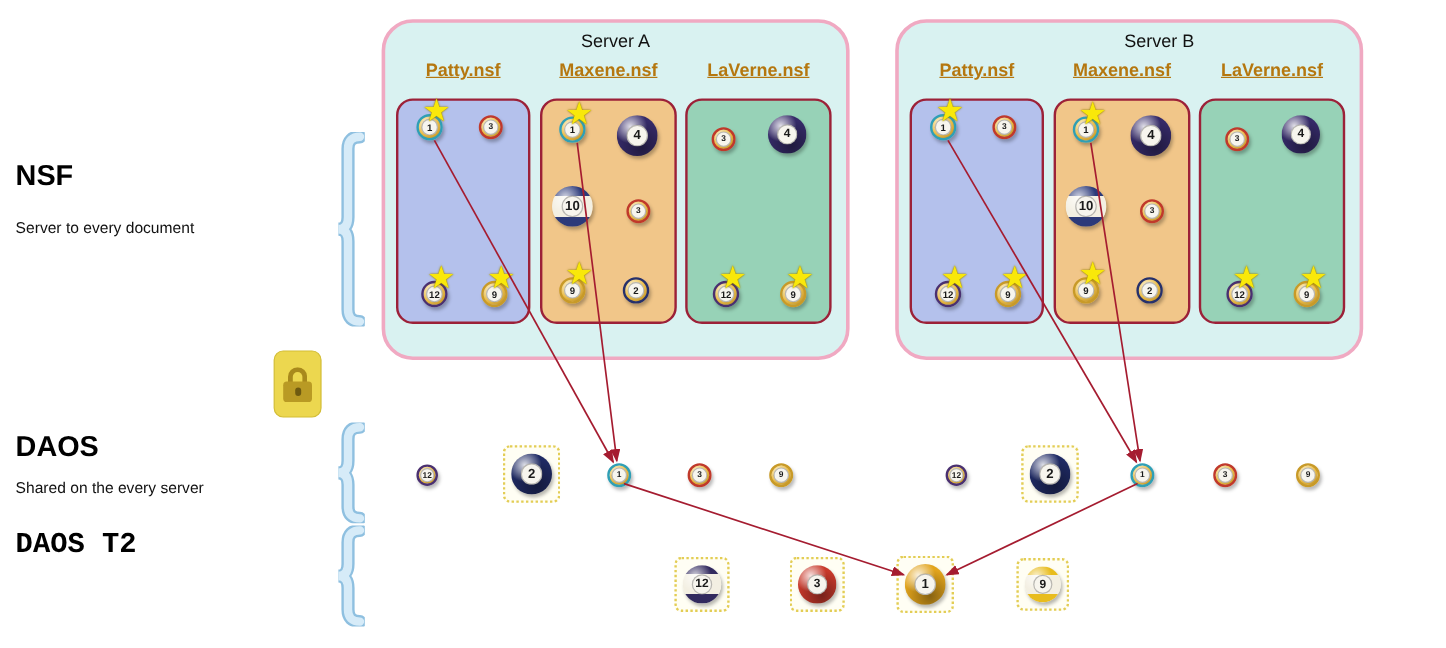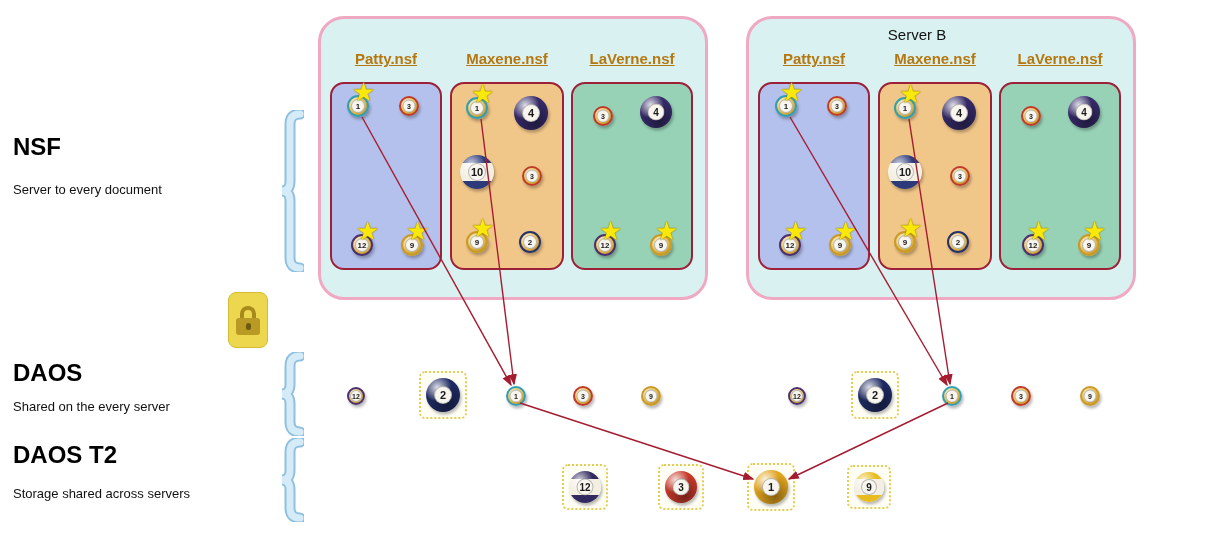--- a/index.html
+++ b/index.html
@@ -50,46 +50,46 @@
 </style>
 </head>
 <body>
 
 <div id="canvas">
 
   <div class="section-title" style="top:133px;">NSF</div>
   <div class="section-sub" style="top:182px;">Server to every document</div>
   <div class="section-title" style="top:359px;">DAOS</div>
   <div class="section-sub" style="top:399px;">Shared on the every server</div>
-  <div class="section-title" style="top:441px;">DAOS T2</div>
-  <div class="section-sub" style="top:486px;">Storage shared across servers</div>
+  <div class="section-title" style="top:441px;font-family:Liberation Mono, monospace;">DAOS T2</div>
 
   <svg class="brace" style="left:280px;top:110px;" width="24" height="162" viewBox="0 0 24 162">
     <path d="M20 4 Q10 4 10 14 L10 71 Q10 81 2 81 Q10 81 10 91 L10 148 Q10 158 20 158" fill="none" stroke="#8fc0e0" stroke-width="11" stroke-linecap="round"></path>
     <path d="M20 4 Q10 4 10 14 L10 71 Q10 81 2 81 Q10 81 10 91 L10 148 Q10 158 20 158" fill="none" stroke="#d6ebf8" stroke-width="7" stroke-linecap="round"></path>
   </svg>
   <svg class="brace" style="left:280px;top:352px;" width="24" height="84" viewBox="0 0 24 84">
     <path d="M20 4 Q10 4 10 14 L10 32 Q10 42 2 42 Q10 42 10 52 L10 70 Q10 80 20 80" fill="none" stroke="#8fc0e0" stroke-width="11" stroke-linecap="round"></path>
     <path d="M20 4 Q10 4 10 14 L10 32 Q10 42 2 42 Q10 42 10 52 L10 70 Q10 80 20 80" fill="none" stroke="#d6ebf8" stroke-width="7" stroke-linecap="round"></path>
   </svg>
   <svg class="brace" style="left:280px;top:438px;" width="24" height="84" viewBox="0 0 24 84">
     <path d="M20 4 Q10 4 10 14 L10 32 Q10 42 2 42 Q10 42 10 52 L10 70 Q10 80 20 80" fill="none" stroke="#8fc0e0" stroke-width="11" stroke-linecap="round"></path>
     <path d="M20 4 Q10 4 10 14 L10 32 Q10 42 2 42 Q10 42 10 52 L10 70 Q10 80 20 80" fill="none" stroke="#d6ebf8" stroke-width="7" stroke-linecap="round"></path>
   </svg>
 
   <div class="server" style="left:318px;"></div>
+  <div class="server-title" style="left:318px;width:390px;">Server A</div>
   <div class="db-title" style="left:330px;width:112px;">Patty.nsf</div>
   <div class="db-title" style="left:450px;width:114px;">Maxene.nsf</div>
   <div class="db-title" style="left:571px;width:122px;">LaVerne.nsf</div>
   <div class="db-panel db-patty" style="left:330px;width:112px;"></div>
   <div class="db-panel db-maxene" style="left:450px;width:114px;"></div>
   <div class="db-panel db-laverne" style="left:571px;width:122px;"></div>
 
   <div class="server" style="left:746px;"></div>
-  <div class="server-title" style="left:722px;width:390px;">Server B</div>
+  <div class="server-title" style="left:771px;width:390px;">Server B</div>
   <div class="db-title" style="left:758px;width:112px;">Patty.nsf</div>
   <div class="db-title" style="left:878px;width:114px;">Maxene.nsf</div>
   <div class="db-title" style="left:999px;width:122px;">LaVerne.nsf</div>
   <div class="db-panel db-patty" style="left:758px;width:112px;"></div>
   <div class="db-panel db-maxene" style="left:878px;width:114px;"></div>
   <div class="db-panel db-laverne" style="left:999px;width:122px;"></div>
 
   <div class="lock-badge">
     <div class="lock-shackle"></div>
     <div class="lock-body">

